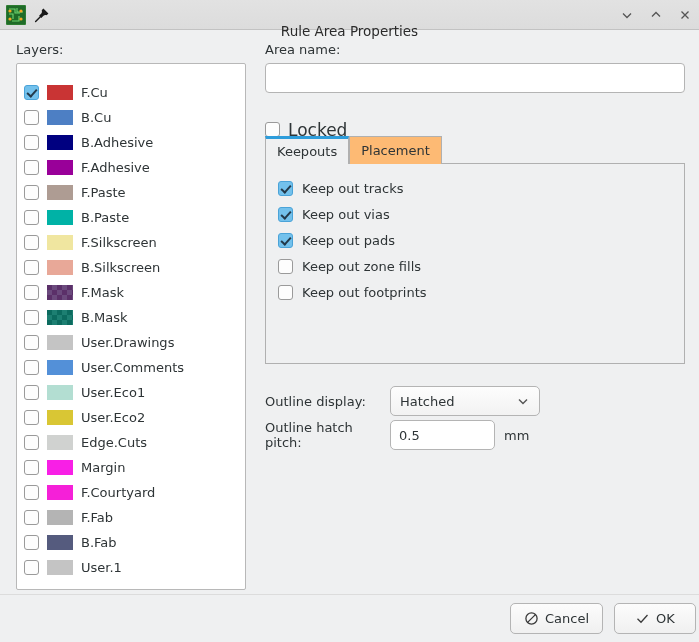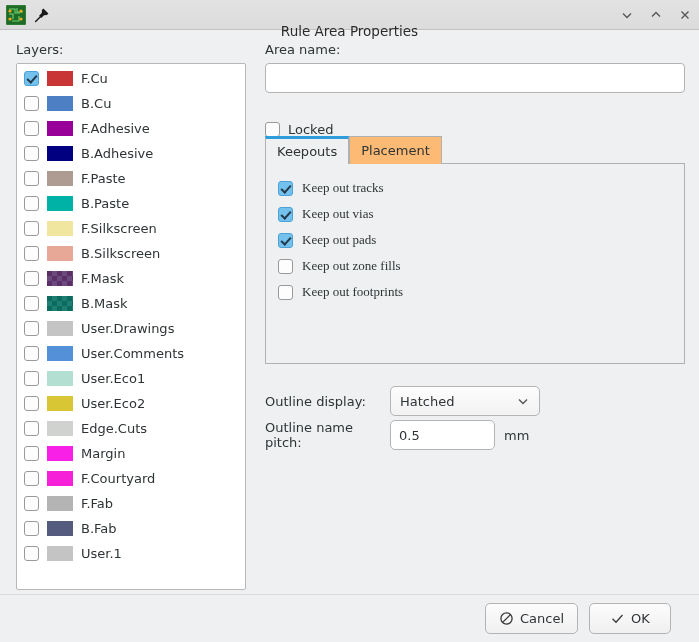--- a/index.html
+++ b/index.html
@@ -66,21 +66,21 @@
     font-size: 13px;
     color: #2e3436;
     margin-bottom: 6px;
   }
   .layer-list {
     background: #ffffff;
     border: 1px solid #b8b8b8;
     border-radius: 2px;
     height: 527px;
     overflow: hidden;
-    padding: 2px 0 0 0;
+    padding: 16px 0 0 0;
   }
   .layer-row {
     display: flex;
     align-items: center;
     height: 25px;
     padding: 0 4px 0 7px;
     gap: 8px;
   }
   .swatch {
     width: 26px; height: 15px;
@@ -137,21 +137,21 @@
     color: #2e3436;
     outline: none;
   }
   .locked-row {
     display: flex;
     align-items: center;
     gap: 8px;
     margin-top: 12px;
     height: 18px;
   }
-  .locked-row span { font-size: 13px; margin-top: 31px; }
+  .locked-row span { font-size: 17px; margin-top: 31px; }
 
   
   .tabs-wrap { margin-top: 13px; }
   .tab-strip {
     display: flex;
     align-items: flex-end;
     height: 28px;
     position: relative;
     z-index: 2;
     margin-top: 11px;
@@ -182,21 +182,21 @@
     height: 201px;
     margin-top: -1px;
     padding: 11px 12px;
   }
   .keepout-row {
     display: flex;
     align-items: center;
     gap: 9px;
     height: 26px;
   }
-  .keepout-row span { font-size: 13px; font-family: Liberation Serif, serif; }
+  .keepout-row span { font-size: 13px; }
 
   
   .outline-rows { margin-top: 20px; }
   .orow {
     display: flex;
     align-items: center;
     height: 34px;
   }
   .orow-label {
     font-size: 13px;
@@ -232,21 +232,21 @@
   
   .footer {
     position: absolute;
     left: 0; right: 0; bottom: 0;
     height: 48px;
     border-top: 1px solid #dcdcdc;
     background: #eff0f1;
     display: flex;
     align-items: center;
     justify-content: flex-end;
-    padding-right: 28px;
+    padding-right: 3px;
     gap: 11px;
   }
   .btn {
     min-width: 82px;
     height: 31px;
     border: 1px solid #b4b4b4;
     border-radius: 5px;
     background: linear-gradient(to bottom, #fcfcfc, #f0f0f0);
     font-family: inherit;
     font-size: 13px;
@@ -318,27 +318,27 @@
           <span class="swatch" style="background-color:#c93434;"></span>
           <span class="layer-name">F.Cu</span>
         </div>
         <div class="layer-row">
           <span class="cb"></span>
           <span class="swatch" style="background-color:#4d7fc4;"></span>
           <span class="layer-name">B.Cu</span>
         </div>
         <div class="layer-row">
           <span class="cb"></span>
+          <span class="swatch" style="background-color:#000080;"></span>
+          <span class="layer-name">B.Adhesive</span>
+        </div>
+        <div class="layer-row">
+          <span class="cb"></span>
           <span class="swatch" style="background-color:#990099;"></span>
           <span class="layer-name">F.Adhesive</span>
-        </div>
-        <div class="layer-row">
-          <span class="cb"></span>
-          <span class="swatch" style="background-color:#000080;"></span>
-          <span class="layer-name">B.Adhesive</span>
         </div>
         <div class="layer-row">
           <span class="cb"></span>
           <span class="swatch" style="background-color:#ae9c93;"></span>
           <span class="layer-name">F.Paste</span>
         </div>
         <div class="layer-row">
           <span class="cb"></span>
           <span class="swatch" style="background-color:#00b2a6;"></span>
           <span class="layer-name">B.Paste</span>
@@ -464,21 +464,21 @@
       <div class="orow">
         <div class="orow-label">Outline display:</div>
         <div class="combo">
           <span>Hatched</span>
           <svg width="14" height="14" viewBox="0 0 14 14">
             <path d="M3 5.5 L7 9.5 L11 5.5" fill="none" stroke="#555" stroke-width="1.4"></path>
           </svg>
         </div>
       </div>
       <div class="orow">
-        <div class="orow-label">Outline name pitch:</div>
+        <div class="orow-label">Outline hatch pitch:</div>
         <input class="num-input" type="text" value="0.5" style="">
         <span class="unit">mm</span>
       </div>
     </div>
   </div>
 
   <div class="footer">
     <div class="btn">
       <svg width="15" height="15" viewBox="0 0 15 15">
         <circle cx="7.5" cy="7.5" r="5.6" fill="none" stroke="#3a3a3a" stroke-width="1.3"></circle>

